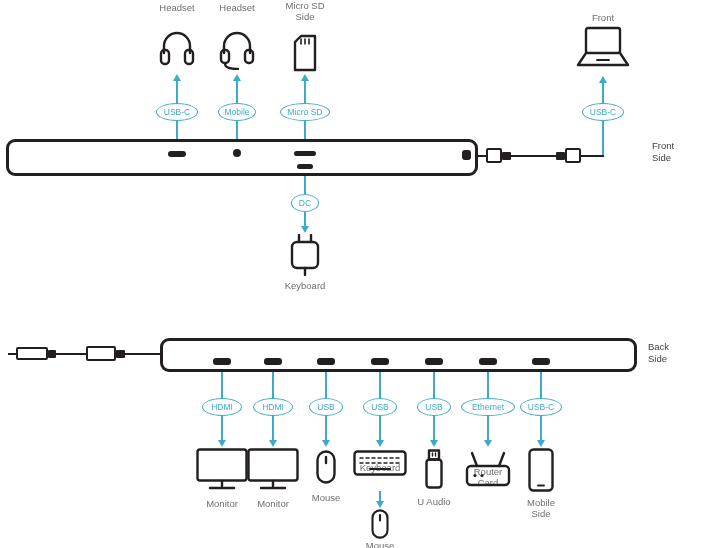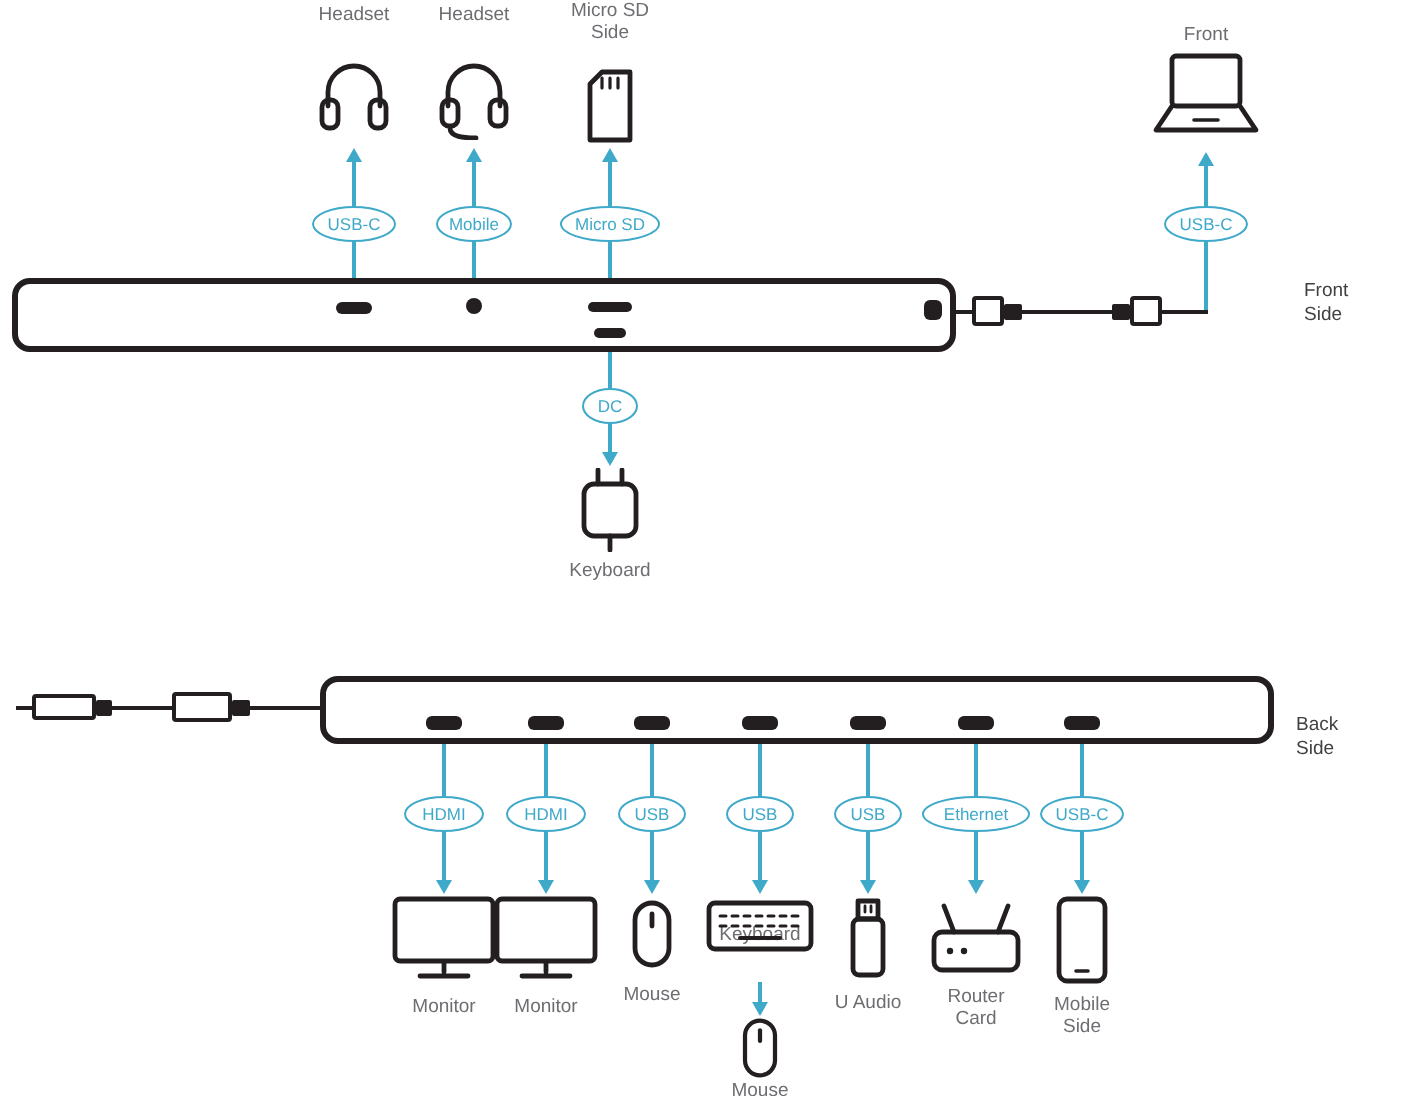--- a/index.html
+++ b/index.html
@@ -148,21 +148,21 @@
 
   <div class="dock-bar" style="left:160px;top:338px;width:477px;height:34px"></div>
   <div class="portmark" style="left:213px;top:358px;width:18px;height:7px"></div>
   <div class="portmark" style="left:264px;top:358px;width:18px;height:7px"></div>
   <div class="portmark" style="left:317px;top:358px;width:18px;height:7px"></div>
   <div class="portmark" style="left:371px;top:358px;width:18px;height:7px"></div>
   <div class="portmark" style="left:425px;top:358px;width:18px;height:7px"></div>
   <div class="portmark" style="left:479px;top:358px;width:18px;height:7px"></div>
   <div class="portmark" style="left:532px;top:358px;width:18px;height:7px"></div>
 
-  <div class="side-label" style="left:648px;top:357px;width:50px">
+  <div class="side-label" style="left:648px;top:341px;width:50px">
     <span>Back</span>
       <span>Side</span>
   </div>
 
   <div class="cline" style="left:221px;top:372px;height:26px"></div>
   <div class="cline" style="left:272px;top:372px;height:26px"></div>
   <div class="cline" style="left:325px;top:372px;height:26px"></div>
   <div class="cline" style="left:379px;top:372px;height:26px"></div>
   <div class="cline" style="left:433px;top:372px;height:26px"></div>
   <div class="cline" style="left:487px;top:372px;height:26px"></div>
@@ -259,21 +259,21 @@
   </div>
 
   <div class="icon" style="left:465px;top:450px;width:46px;height:38px">
     <svg viewBox="0 0 46 38" fill="none" stroke="#231f20" stroke-width="2.4" stroke-linecap="round" stroke-linejoin="round">
       <path d="M12 16 L7 3 M34 16 L39 3"></path>
       <rect x="2" y="16" width="42" height="19" rx="4"></rect>
       <circle cx="10" cy="25.5" r="1.6" fill="#231f20" stroke="none"></circle>
       <circle cx="17" cy="25.5" r="1.6" fill="#231f20" stroke="none"></circle>
     </svg>
   </div>
-  <div class="dev-label" style="left:458px;top:493px;width:60px">
+  <div class="dev-label" style="left:458px;top:466px;width:60px">
     <span>Router</span>
       <span>Card</span>
   </div>
 
   <div class="icon" style="left:528px;top:448px;width:26px;height:44px">
     <svg viewBox="0 0 26 44" fill="none" stroke="#231f20" stroke-width="2.4" stroke-linecap="round" stroke-linejoin="round">
       <rect x="1.5" y="1.5" width="23" height="41" rx="4"></rect>
       <path d="M10 37.5 H16" stroke-width="1.8"></path>
     </svg>
   </div>

